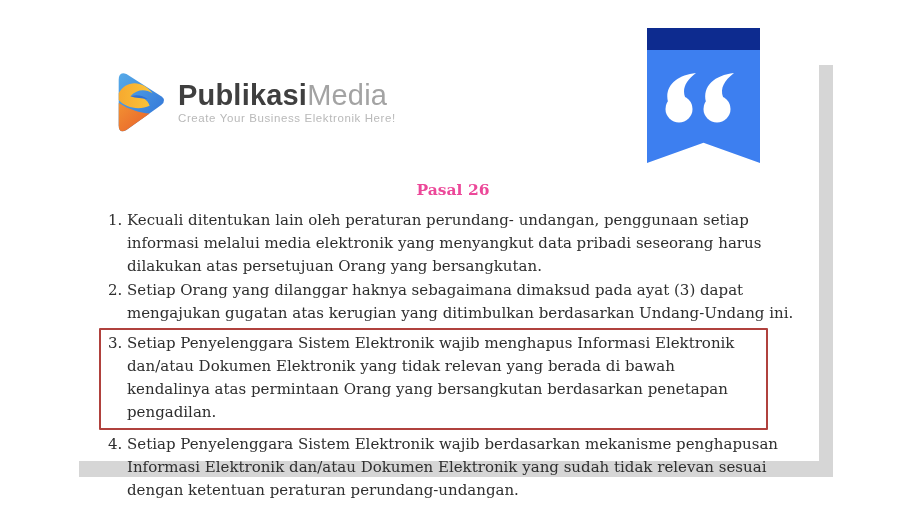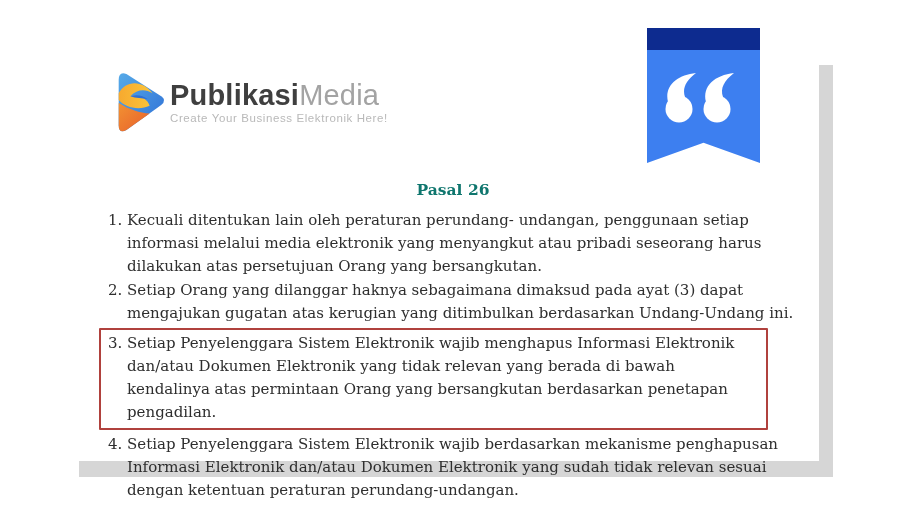--- a/index.html
+++ b/index.html
@@ -13,21 +13,21 @@
     position:absolute;left:65px;top:49px;width:754px;height:412px;
     background:#ffffff;
     box-shadow:14px 16px 0 0 var(--shadow_gray,#d6d6d6);
   }
   
   .logo{
     position:absolute;left:110px;top:68px;display:flex;align-items:center;
     font-family:"Liberation Sans", sans-serif;
   }
   .logo-mark{width:58px;height:68px;display:block;}
-  .logo-text{margin-left:2px;}
+  .logo-text{margin-left:10px;}
   .logo-word{font-size:29px;letter-spacing:0.2px;line-height:30px;}
   .logo-word .primary{font-weight:bold;color:#3f3f3f;}
   .logo-word .secondary{font-weight:300;color:#a3a3a3;}
   .logo-tagline{font-size:11.5px;color:#b9b9b9;letter-spacing:0.6px;margin-top:2px;}
   
   .ribbon{
     position:absolute;left:647px;top:28px;width:113px;height:135px;
     background:var(--accent_blue,#3d7ff0);
     clip-path:polygon(0 0,100% 0,100% 100%,50% 85%,0 100%);
   }
@@ -37,21 +37,21 @@
   }
   .ribbon-quotes{
     position:absolute;left:18px;top:44px;width:78px;height:52px;display:block;
   }
   
   .doc{
     position:absolute;left:108px;top:178px;width:690px;
     font-size:15px;line-height:23px;color:#2e2e2e;
   }
   .doc-title{
-    text-align:center;font-weight:bold;font-size:15.5px;margin:0 0 8px 0;color:#0f766e;
+    text-align:center;font-weight:bold;font-size:15.5px;margin:0 0 8px 0;color:#ec4899;
   }
   .item{display:flex;margin:0 0 1px 0;}
   .item .num{flex:0 0 16px;text-align:left;}
   .item .txt{flex:1;padding-left:3px;}
   .highlight-box{
     border:2px solid var(--highlight_red,#b0413d);
     border-radius:1px;
     margin:3px 30px 3px -9px;
     padding:2px 8px 3px 7px;
   }
@@ -103,21 +103,21 @@
       <circle cx="52" cy="37" r="13.5"></circle>
     </g>
   </svg>
 </div>
 
 <div class="doc">
   <div class="doc-title">Pasal 26</div>
 
   <div class="item">
     <span class="num">1.</span>
-    <span class="txt">Kecuali ditentukan lain oleh peraturan perundang- undangan, penggunaan setiap informasi melalui media elektronik yang menyangkut atau pribadi seseorang harus dilakukan atas persetujuan Orang yang bersangkutan.</span>
+    <span class="txt">Kecuali ditentukan lain oleh peraturan perundang- undangan, penggunaan setiap informasi melalui media elektronik yang menyangkut data pribadi seseorang harus dilakukan atas persetujuan Orang yang bersangkutan.</span>
   </div>
 
   <div class="item">
     <span class="num">2.</span>
     <span class="txt">Setiap Orang yang dilanggar haknya sebagaimana dimaksud pada ayat (3) dapat mengajukan gugatan atas kerugian yang ditimbulkan berdasarkan Undang-Undang ini.</span>
   </div>
 
   <div class="highlight-box">
     <div class="item">
       <span class="num">3.</span>

